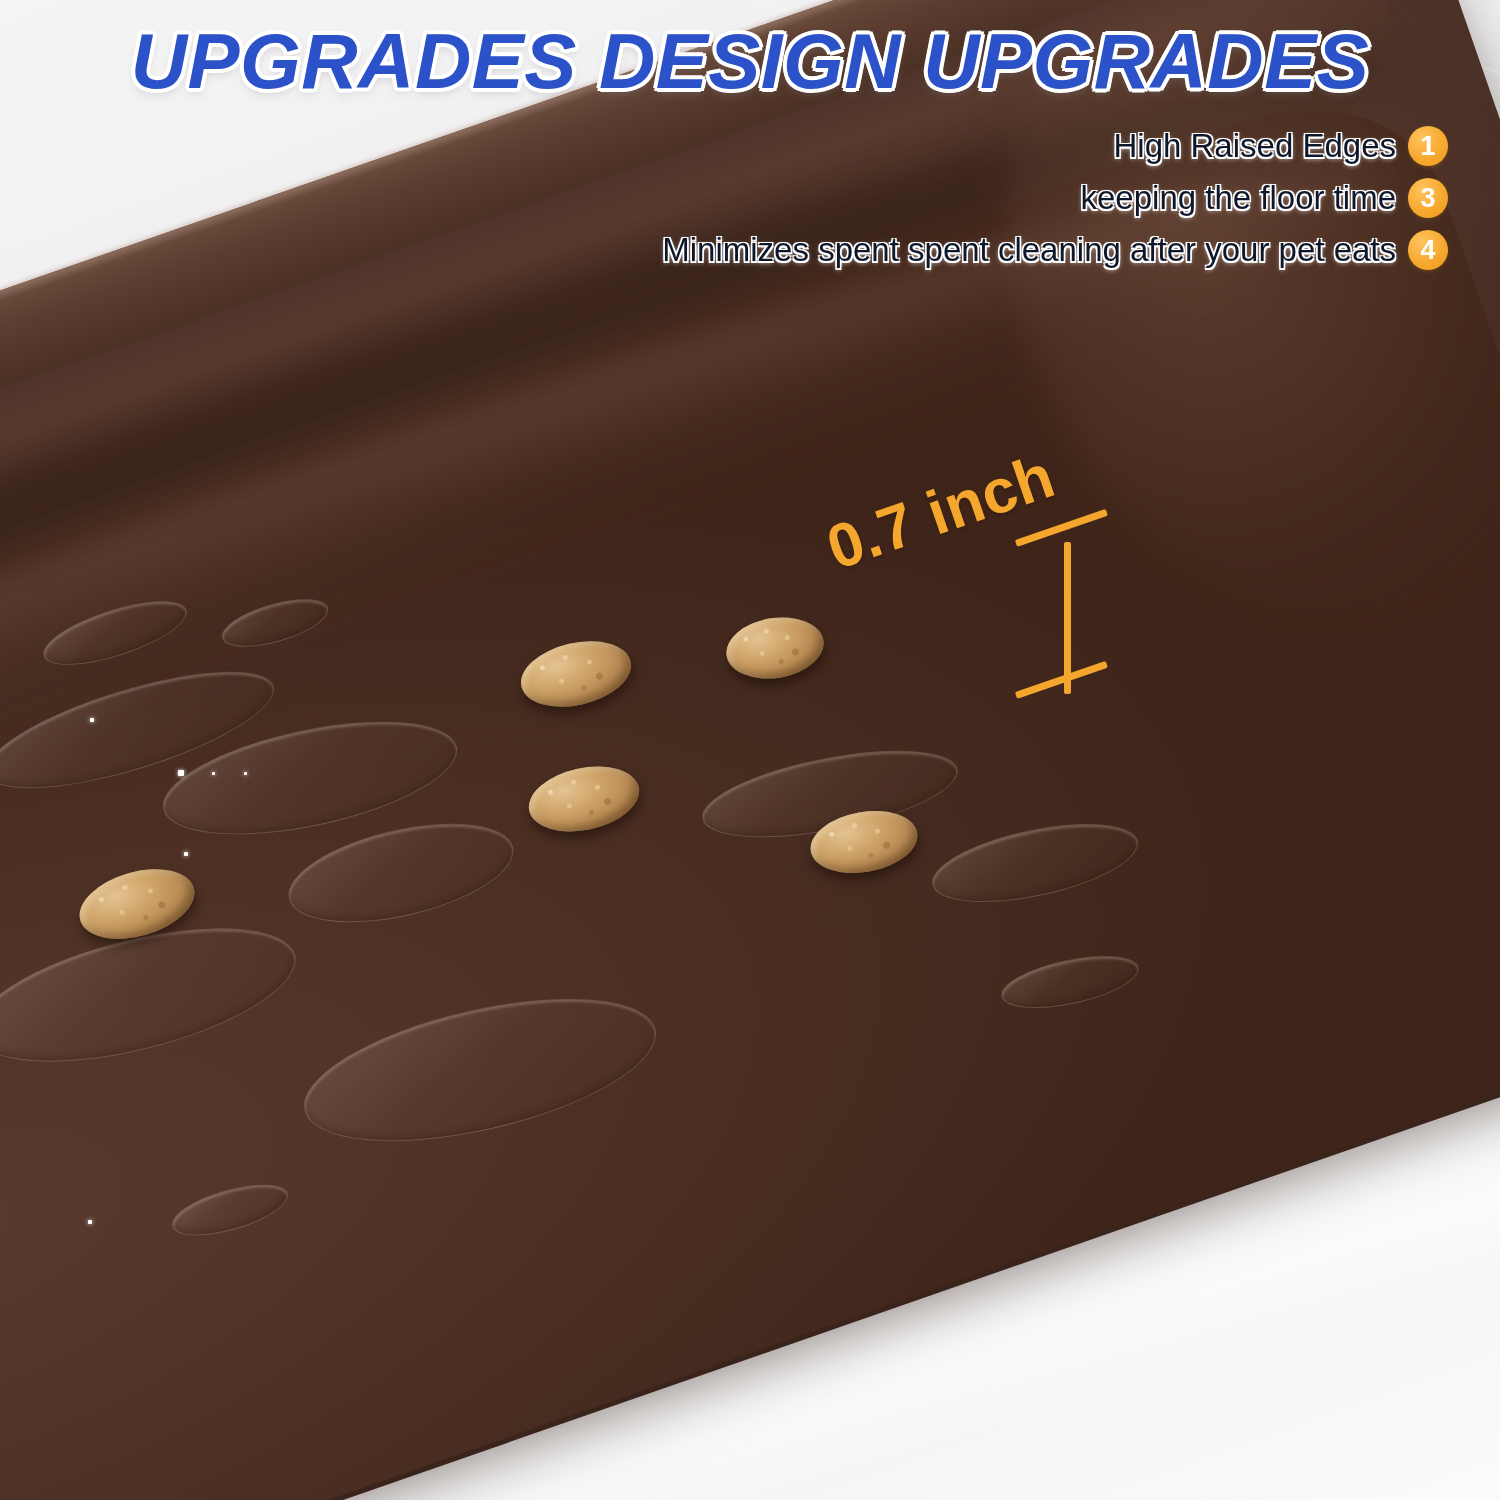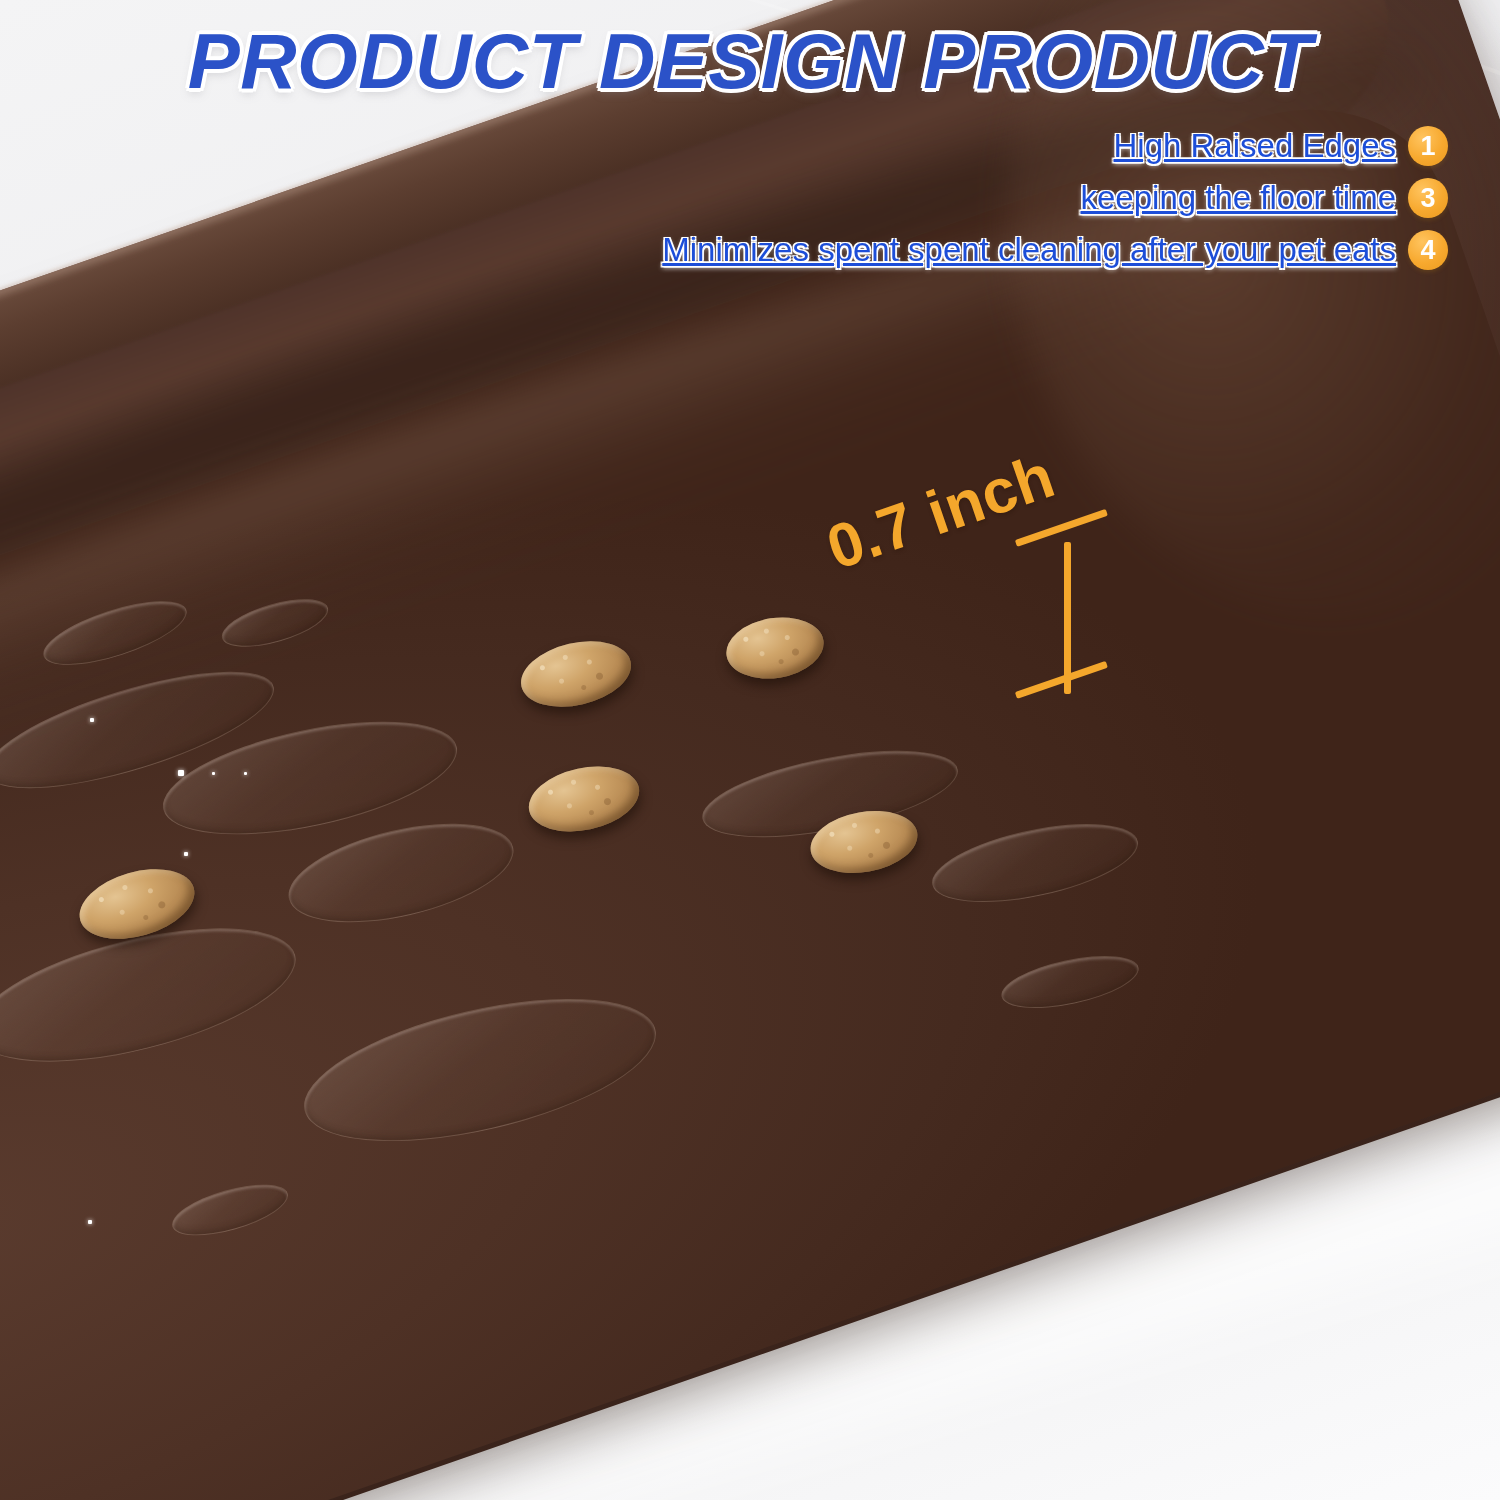--- a/index.html
+++ b/index.html
@@ -146,23 +146,22 @@
     white-space:nowrap;
   }
 
   
   .bullets{position:absolute;right:52px;top:122px;width:980px;}
   .bullet-row{
     display:flex;align-items:center;justify-content:flex-end;gap:12px;
     height:48px;margin-bottom:4px;
   }
   .bullet-text{
-    font-size:33px;color:#1d4ed8;white-space:nowrap;
+    font-size:33px;color:#0f172a;white-space:nowrap;
     text-shadow:-1.5px -1.5px 0 #fff,1.5px -1.5px 0 #fff,-1.5px 1.5px 0 #fff,1.5px 1.5px 0 #fff,0 2px 5px rgba(255,255,255,.9);
-    text-decoration:underline;
   }
   .badge{
     flex:0 0 auto;width:40px;height:40px;border-radius:50%;
     background:radial-gradient(circle at 36% 30%,#ffc45f 0%,#f7a92f 55%,#eb9a1e 100%);
     color:#fff;font-size:27px;font-weight:bold;line-height:40px;text-align:center;
     box-shadow:0 2px 4px rgba(160,110,20,.28);
   }
 
   
   .dim-label{
@@ -257,21 +256,21 @@
   <div class="kibble" style="left:810px;top:812px;width:108px;height:60px;transform:rotate(-10deg);"></div>
   <div class="kibble" style="left:78px;top:872px;width:118px;height:64px;transform:rotate(-16deg);"></div>
 
   <div class="dim-label">0.7 inch</div>
   <div class="dim-beam">
     <div class="dim-v"></div>
     <div class="dim-cap dim-cap-top"></div>
     <div class="dim-cap dim-cap-bot"></div>
   </div>
 
-  <div class="headline">PRODUCT DESIGN PRODUCT</div>
+  <div class="headline">UPGRADES DESIGN UPGRADES</div>
 
   <div class="bullets">
     <div class="bullet-row">
       <span class="bullet-text">High Raised Edges</span>
       <span class="badge">1</span>
     </div>
     <div class="bullet-row">
       <span class="bullet-text">keeping the floor time</span>
       <span class="badge">3</span>
     </div>

